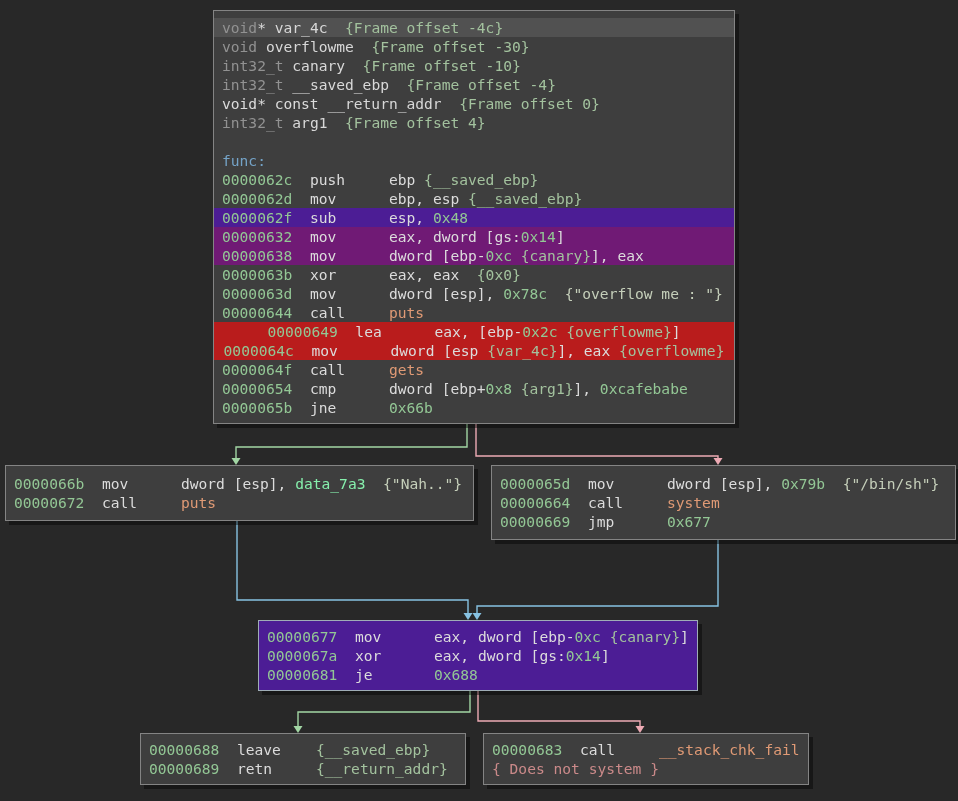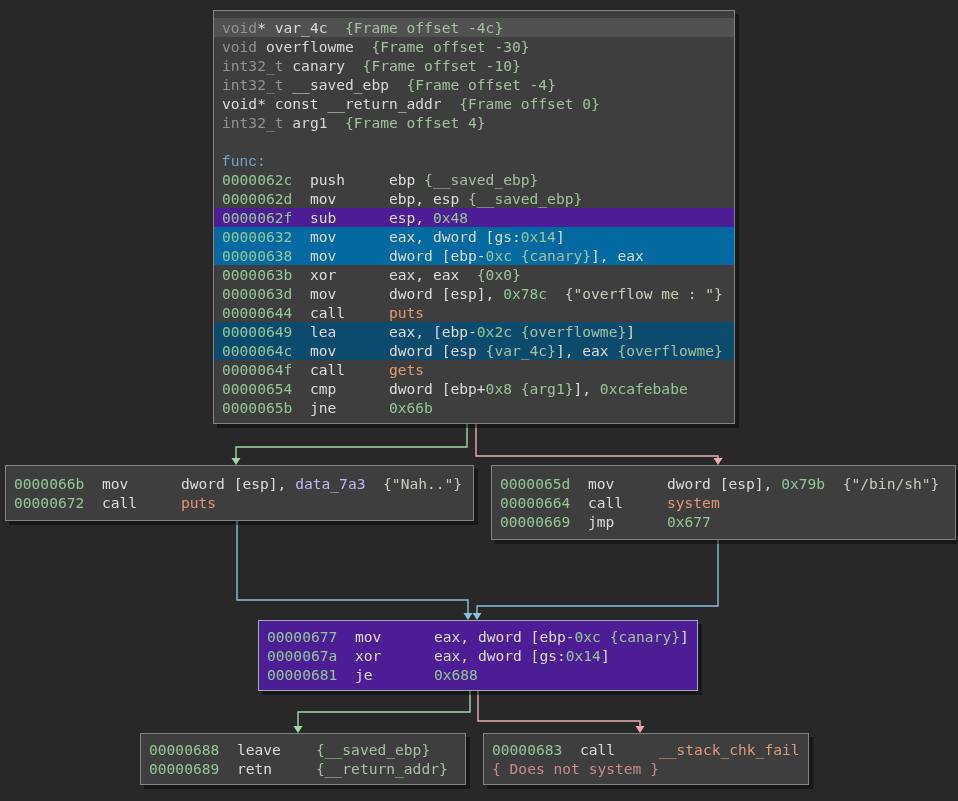--- a/index.html
+++ b/index.html
@@ -10,32 +10,32 @@
     background:#3e3e3e;border:1px solid #848484;
     box-shadow:4px 4px 0 rgba(0,0,0,0.42);
     font-family:"DejaVu Sans Mono", monospace;
     font-size:14.6px;line-height:19px;color:#dcdcdc;
     white-space:pre;overflow:hidden;
   }
   .block.bg-blue{background:#4c1d95;border-color:#9fadb6;}
   .line{height:19px;padding:0 8px;}
   .hl-sel{background:#515151;}
   .hl-tan{background:#4c1d95;}
-  .hl-blue{background:#0369a1;}
-  .hl-red{background:#0c4a6e;}
+  .hl-blue{background:#701a75;}
+  .hl-red{background:#b91c1c;text-align:center;}
   .tk-a{color:#93c795;margin-top:40px;}   
   .tk-m{color:#dcdcdc;}   
   .tk-w{color:#dcdcdc;}   
   .tk-t{color:#929292;}   
   .tk-v{color:#d8d8d8;}   
   .tk-ann{color:#a3c29e;} 
   .tk-s{color:#c5cfba;}   
   .tk-o{color:#e09a75;}   
-  .tk-d{color:#c4b5fd;}   
-  .tk-f{color:#74a3c7;font-family:Liberation Mono, monospace;}   
+  .tk-d{color:#86efac;}   
+  .tk-f{color:#74a3c7;}   
   .tk-p{color:#cb8a8a;}   
 </style>
 </head>
 <body>
 
 <div id="graph-canvas">
   <svg id="edges" width="958" height="801">
       <g>
         <polyline points="467,424 467,447 236,447 236,459" fill="none" stroke="#a2d6a4" stroke-width="1.4"></polyline>
         <polygon points="231.5,458 240.5,458 236,465" fill="#a2d6a4"></polygon>

